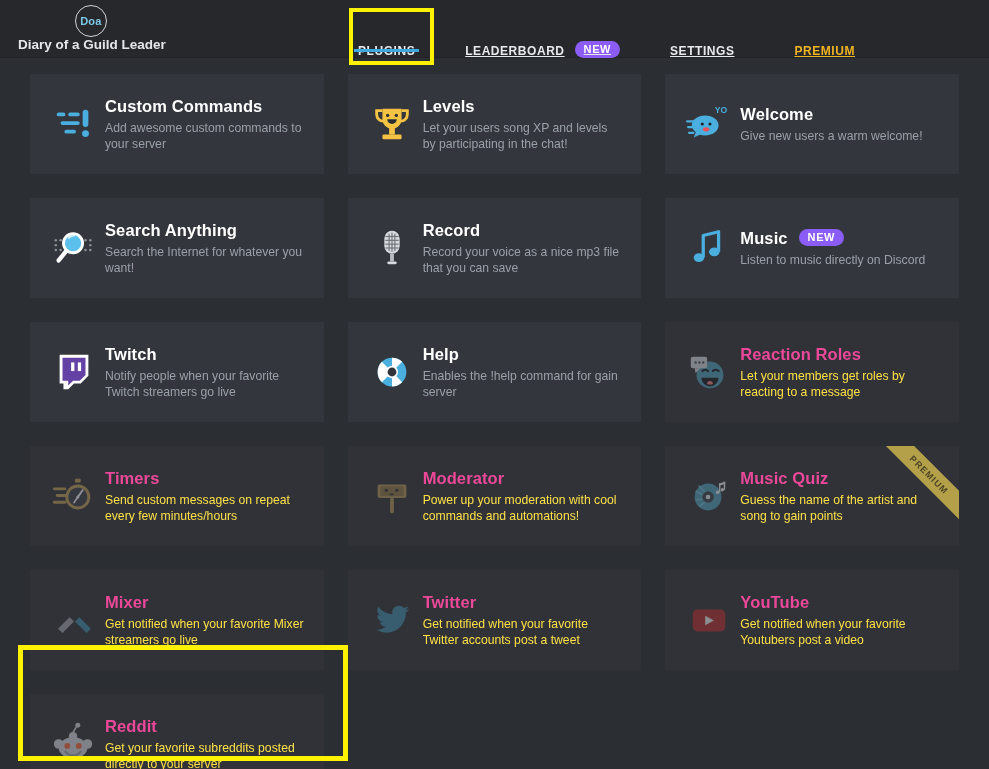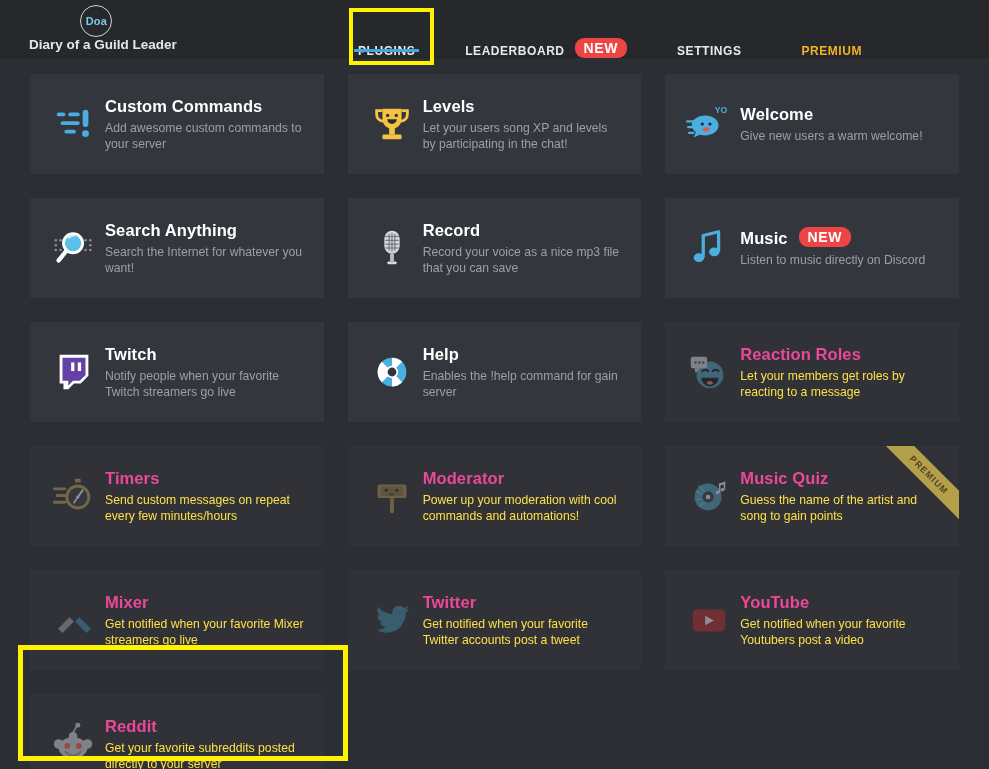--- a/index.html
+++ b/index.html
@@ -27,21 +27,21 @@
   .brand-logo {
     width: 32px; height: 32px;
     border-radius: 50%;
     border: 1.6px solid #cfd3d8;
     display: flex; align-items: center; justify-content: center;
     color: #7fc7ea;
     font-size: 11px; font-weight: bold;
     letter-spacing: .2px;
   }
   .brand-name {
-    margin-left: 13px;
+    margin-left: 2px;
     color: #e4e7ea;
     font-size: 13.5px;
     font-weight: bold;
   }
 
   .nav {
     position: absolute;
     left: 354px; top: 0;
     height: 58px;
     display: flex; align-items: center;
@@ -50,34 +50,34 @@
     position: relative;
     height: 58px;
     display: flex; align-items: flex-end;
     color: #e7eaed;
     font-size: 12px;
     font-weight: bold;
     letter-spacing: .55px;
     cursor: pointer;
     padding: 0 4px;
   }
-  .nav-item + .nav-item { margin-left: 42px; }
+  .nav-item + .nav-item { margin-left: 42px; text-decoration: underline; }
   .nav-item.premium { color: #f0b323; margin-left: 52px; }
   .nav-underline {
     position: absolute;
     left: 0; right: 0; bottom: 6px;
     height: 3px;
     background: #3fa9dd;
   }
   .badge-new {
     display: inline-block;
     margin-left: 10px;
-    background: #ef4444;
+    background: #8b5cf6;
     color: #ffffff;
-    font-size: 14px;
+    font-size: 11px;
     font-weight: bold;
     letter-spacing: .6px;
     padding: 3px 9px 3px 9px;
     border-radius: 9px;
     line-height: 1;
   }
   
   .hl-plugins {
     position: absolute;
     left: 349px; top: 8px;

